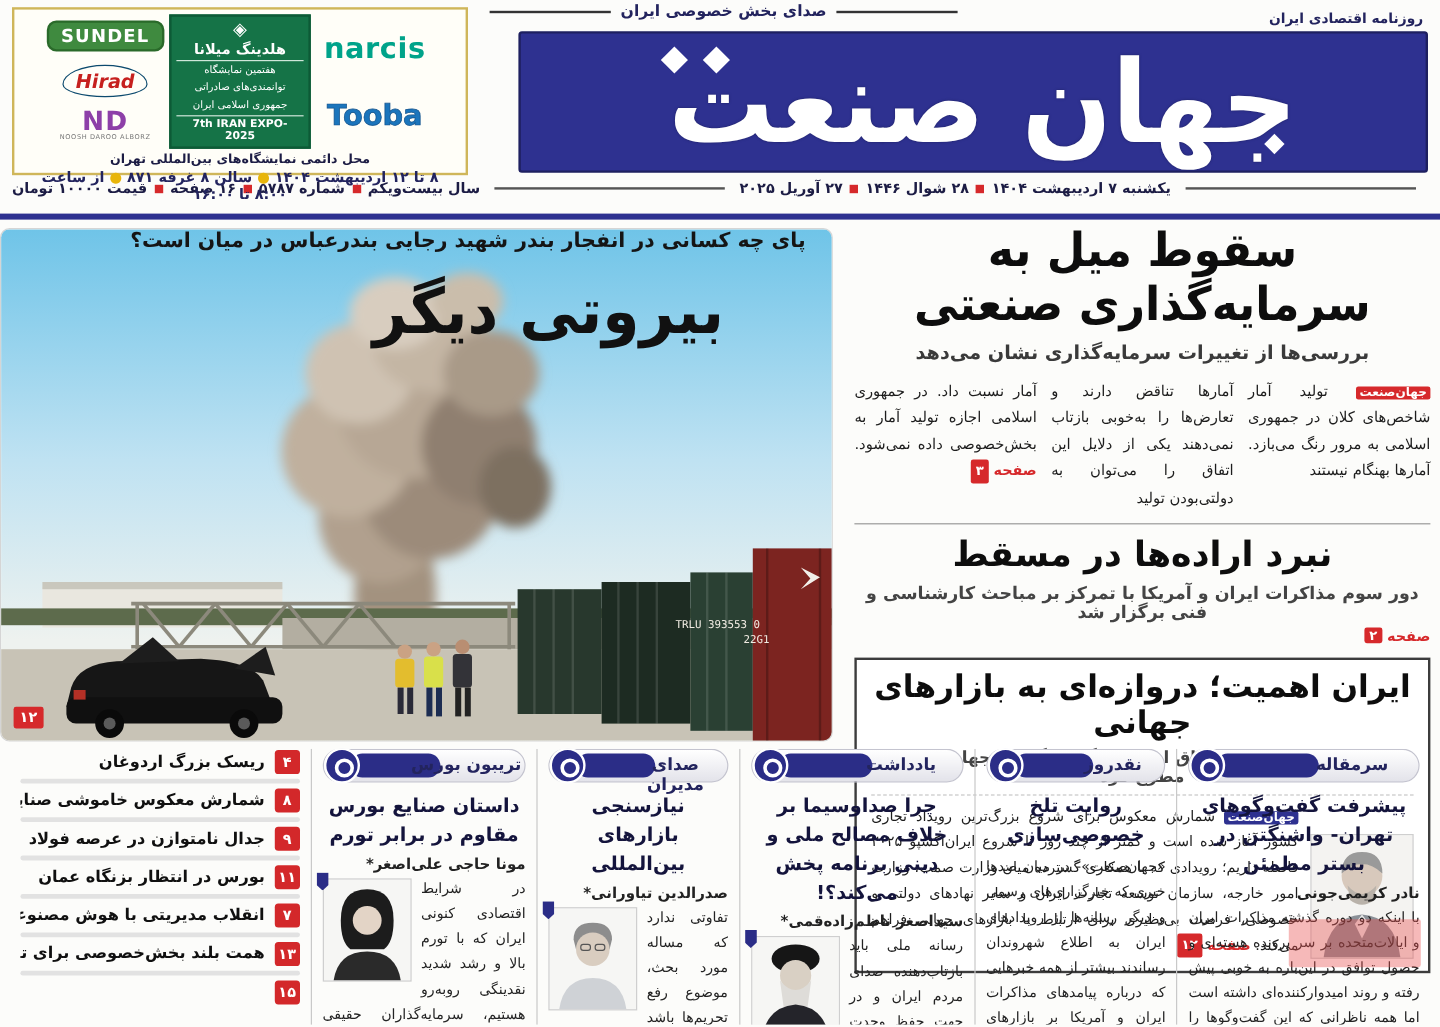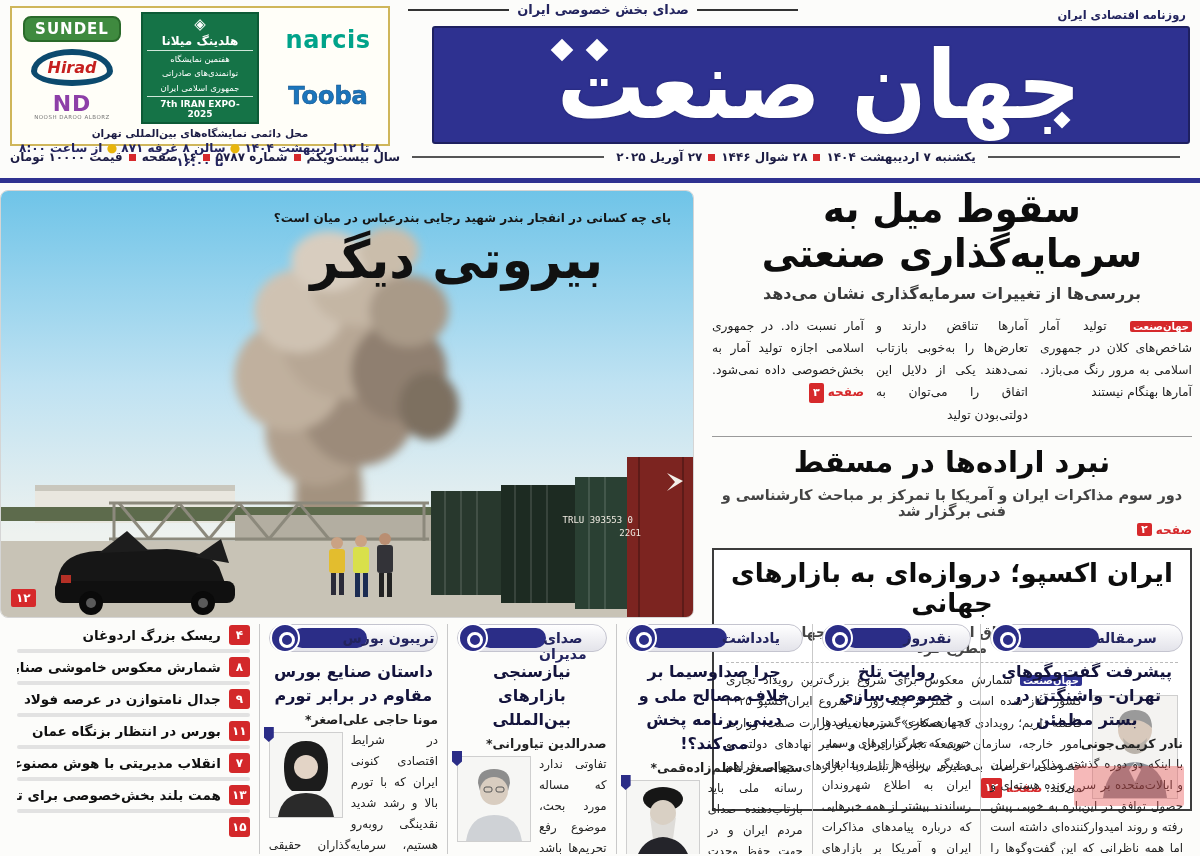--- a/index.html
+++ b/index.html
@@ -17,42 +17,42 @@
   .masthead .dia { position:absolute; width:16px; height:16px; background:#fff; transform:rotate(45deg); }
   .masthead .d1 { top:14px; left:120px; } .masthead .d2 { top:14px; left:155px; } .masthead .d3 { bottom:16px; right:120px; width:12px; height:12px; }
 
   .dateline { position:absolute; top:150px; left:10px; width:1182px; display:flex; align-items:center; font-size:12px; font-weight:bold; color:#1c1c44; }
   .dateline .grp { display:flex; align-items:center; gap:6px; white-space:nowrap; }
   .dateline .sq { width:7px; height:7px; background:#d6292b; display:inline-block; }
   .dateline .stretch { flex:1; height:2px; background:#555; margin:0 12px; min-width:30px; }
   .navy-rule { position:absolute; top:178px; left:0; width:1200px; height:5px; background:#2e3190; }
 
   
-  .adbox { position:absolute; top:6px; right:810px; left:10px; width:380px; height:140px; border:2px solid #cfb65a; background:#fffef8; padding:4px 6px 2px; }
+  .adbox { position:absolute; top:6px; right:810px; left:10px; width:380px; height:140px; border:2px solid #cfb65a; background:#fffef8; padding:4px 22px 2px; }
   .adrow { display:flex; direction:ltr; justify-content:space-between; align-items:stretch; height:112px; }
   .brandcol { display:flex; flex-direction:column; justify-content:space-around; align-items:center; width:108px; }
   .logo-sundel { background:#3f8a3f; color:#fff; font-weight:bold; font-size:15px; padding:2px 10px; border-radius:8px; border:2px solid #2a6a2a; letter-spacing:1px; }
-  .logo-hirad { color:#c6201e; font-weight:bold; font-size:16px; font-style:italic; border:6px solid #0c4a6e; border-radius:50% 50% 50% 50%/60% 60% 40% 40%; padding:3px 10px; }
+  .logo-hirad { color:#c6201e; font-weight:bold; font-size:16px; font-style:italic; border:1px solid #0c4a6e; border-radius:50% 50% 50% 50%/60% 60% 40% 40%; padding:3px 10px; }
   .logo-nd { color:#8d3fa8; font-weight:bold; font-size:22px; letter-spacing:1px; line-height:1; text-align:center; }
   .logo-nd small { display:block; color:#777; font-size:5.5px; letter-spacing:.5px; font-weight:normal; }
   .logo-narcis { color:#00a38a; font-weight:bold; font-size:24px; letter-spacing:.5px; }
   .logo-tooba { color:#1b75bc; font-weight:bold; font-size:24px; -webkit-text-stroke:.6px #11508a; }
   .greenpanel { width:118px; background:#157347; border:2px solid #0d5a36; color:#fff; text-align:center; padding:3px 4px; display:flex; flex-direction:column; justify-content:space-between; direction:rtl; }
   .greenpanel .dj { font-size:15px; line-height:1; }
   .greenpanel .hold { font-size:12px; font-weight:bold; border-bottom:1px solid #cfe7da; padding-bottom:2px; }
   .greenpanel .l { font-size:8.5px; line-height:1.45; }
   .greenpanel .expo { font-size:9px; font-weight:bold; border-top:1px solid #cfe7da; padding-top:2px; direction:ltr; }
   .ad-venue { text-align:center; font-size:10.5px; font-weight:bold; color:#1c1c44; margin-top:3px; }
   .ad-sched { text-align:center; font-size:12px; font-weight:bold; color:#23245e; margin-top:2px; }
   .ad-sched .dot { color:#e8b50a; }
 
   
   .photo { position:absolute; top:190px; right:506px; left:8px; width:694px; height:428px; border-radius:8px; overflow:hidden; border:1px solid #d5d5d5; }
   .photo svg { display:block; }
-  .photo .kicker { position:absolute; top:20px; right:22px; font-size:12px; font-weight:bold; color:#151515;margin-left:32px; }
+  .photo .kicker { position:absolute; top:0; right:22px; font-size:17px; font-weight:bold; color:#151515;margin-left:32px; }
   .photo .ptitle { position:absolute; top:40px; right:90px; font-size:50px; font-weight:bold; color:#111; transform:scaleY(1.05); }
   .photo .pbadge { position:absolute; bottom:10px; left:10px; background:#d6292b; color:#fff; font-size:12px; font-weight:bold; padding:2px 5px; border-radius:2px; }
 
   
   .rightcol { position:absolute; top:188px; left:712px; width:480px; height:430px; }
   .lead-title { font-size:37px; font-weight:bold; color:#0d0d0d; text-align:center; transform:scaleY(1.05); }
   .lead-sub { font-size:16px; font-weight:bold; color:#3a3a3a; text-align:center; margin-top:10px; }
   .lead-cols { display:flex; gap:12px; margin-top:12px; }
   .lead-cols .c { flex:1; font-size:12.3px; line-height:1.8; text-align:justify; color:#1d1d1d; }
   .inlogo-red { background:#d6292b; color:#fff; font-size:10px; font-weight:bold; padding:0 3px; border-radius:2px; }
@@ -290,21 +290,21 @@
     </div>
     <hr class="hr1">
     <div class="muscat-title">نبرد اراده‌ها در مسقط</div>
     <div class="muscat-sub">دور سوم مذاکرات ایران و آمریکا با تمرکز بر مباحث کارشناسی و فنی برگزار شد</div>
     <div class="muscat-page pageref">
       <span>صفحه</span>
       <span class="pb">۲</span>
     </div>
 
     <div class="expobox">
-      <div class="expo-title">ایران اکسپو؛ دروازه‌ای به بازارهای جهانی</div>
+      <div class="expo-title">ایران اهمیت؛ دروازه‌ای به بازارهای جهانی</div>
       <div class="expo-sub">قدیر قیافه، نایب‌رییس اتاق ایران در گفت‌وگو با «جهان‌صنعت» مطرح کرد</div>
       <div class="expo-body">
         <div class="portrait">
           <svg width="84" height="102" viewBox="0 0 84 102">
             <rect width="84" height="102" fill="#f4f3f1"></rect>
             <circle cx="42" cy="34" r="17" fill="#d8c9bc"></circle>
             <path d="M25 32 q0 -18 17 -18 q17 0 17 18 q-8 -8 -17 -8 q-9 0 -17 8" fill="#9a9a9a"></path>
             <path d="M30 42 q12 14 24 0 l-2 12 q-10 8 -20 0 z" fill="#b9b2aa"></path>
             <path d="M10 102 q4 -34 32 -36 q28 2 32 36 z" fill="#8b9097"></path>
             <polygon points="42,66 36,74 42,86 48,74" fill="#e9e9e9"></polygon>

